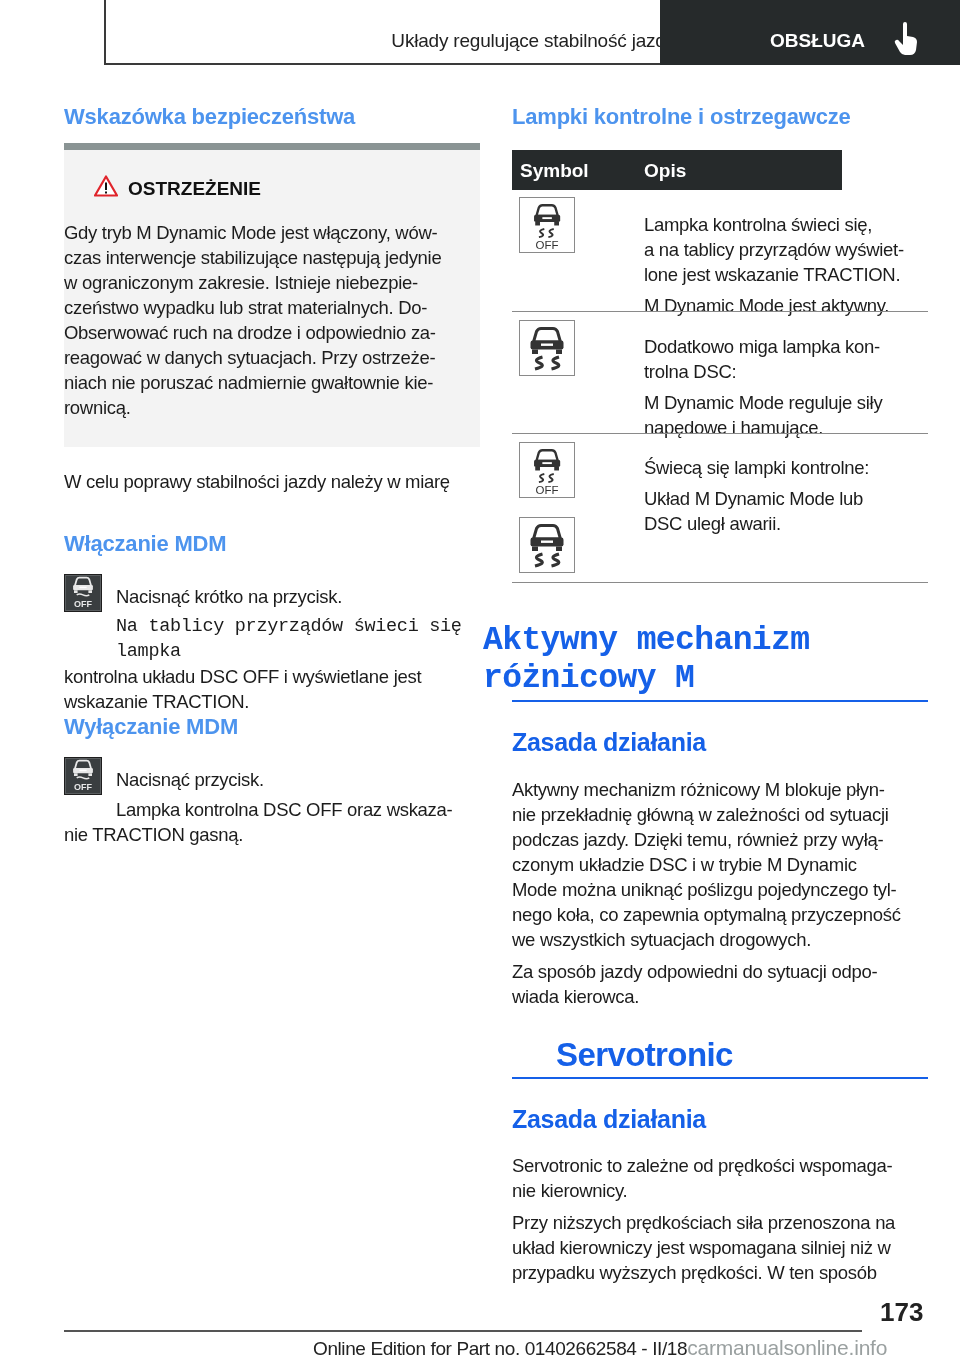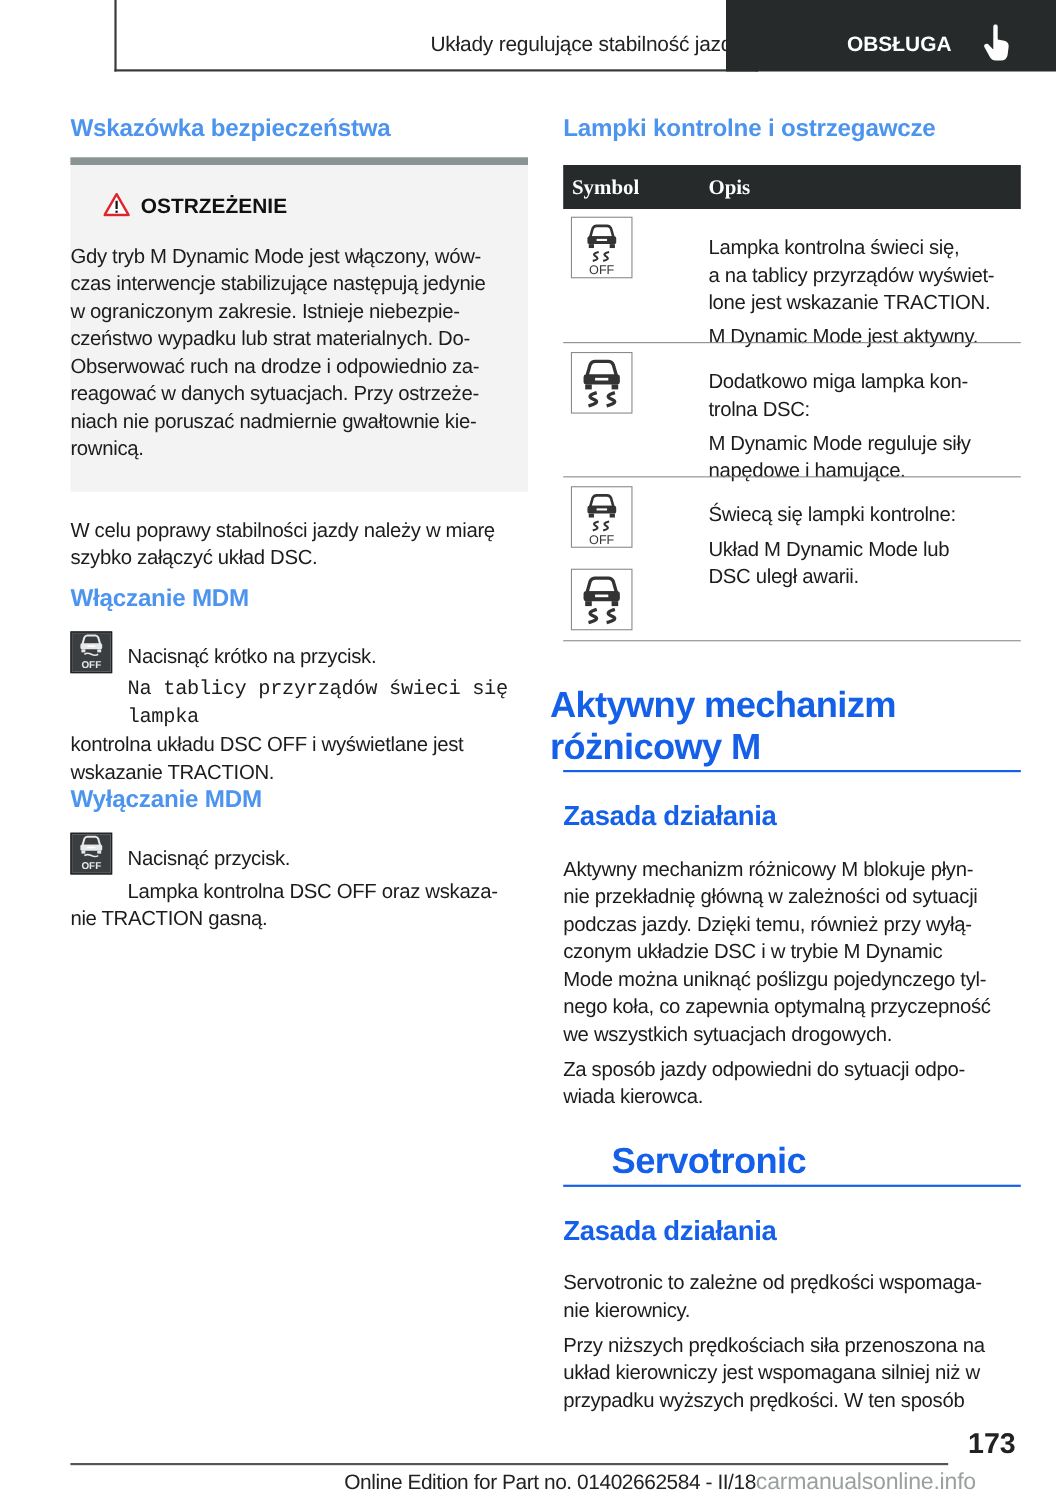--- a/index.html
+++ b/index.html
@@ -39,22 +39,22 @@
   .warn-icon { position: absolute; left: 0px; top: 22px; width: 24px; height: 22px; }
   .warn-text { position: absolute; left: 0px; top: 56px; width: 416px; }
 
   .btn-icon {
     position: absolute; width: 38px; height: 38px; background: #3a3e40;
     border: 1px solid #1e1e1e; box-shadow: inset 0 0 0 1px #5a5e60;
   }
 
   
   .tbl-head {
-    position: absolute; left: 512px; top: 150px; width: 416px; height: 40px; background: #262a2b;
-    color: #fff; font-weight: bold; font-size: 19px; font-family: Liberation Serif, serif;
+    position: absolute; left: 512px; top: 150px; width: 330px; height: 40px; background: #262a2b;
+    color: #fff; font-weight: bold; font-size: 19px;
   }
   .tbl-head .c1 { position: absolute; left: 8px; top: 10px; }
   .tbl-head .c2 { position: absolute; left: 132px; top: 10px; }
   .tbl-rule { position: absolute; left: 512px; width: 416px; height: 1px; background: #8a8a8a; }
   .sym {
     position: absolute; width: 56px; height: 56px; border: 1px solid #8a8a8a; background: #fff;
   }
 
   .footer-rule { position: absolute; left: 64px; top: 1330px; width: 798px; height: 2px; background: #555; }
   .page-num { position: absolute; left: 880px; top: 1297px; font-size: 26px; font-weight: bold; color: #222; }
@@ -106,21 +106,20 @@
     <div>czeństwo wypadku lub strat materialnych. Do-</div>
     <div>Obserwować ruch na drodze i odpowiednio za-</div>
     <div>reagować w danych sytuacjach. Przy ostrzeże-</div>
     <div>niach nie poruszać nadmiernie gwałtownie kie-</div>
     <div>rownicą.</div>
   </div>
 </div>
 
 <div class="p" style="position:absolute; left:64px; top:457px; width:416px;">
   <div>W celu poprawy stabilności jazdy należy w miarę</div>
-  <div>szybko załączyć układ DSC.</div>
 </div>
 
 <div class="h-sec" style="position:absolute; left:64px; top:531px;">Włączanie MDM</div>
 <div class="btn-icon" style="left:64px; top:574px;">
   <svg viewBox="0 0 32 40" width="36" height="36" style="color:#e8e8e8; display:block;">
     <use href="#car-glyph" transform="translate(0,-2)"></use>
     <path d="M9 22 Q12 20 16 22 Q20 24 23 22" fill="none" stroke="#e8e8e8" stroke-width="1.6"></path>
     <text x="16" y="36" text-anchor="middle" font-family="Liberation Sans, sans-serif" font-size="10" font-weight="bold" fill="#e8e8e8">OFF</text>
   </svg>
 </div>
@@ -196,21 +195,21 @@
     <use href="#skid-glyph"></use>
   </svg>
 </div>
 <div class="p" style="position:absolute; left:644px; top:443px; width:284px;">
   <div>Świecą się lampki kontrolne:</div>
   <div style="margin-top:6px;">Układ M Dynamic Mode lub</div>
   <div>DSC uległ awarii.</div>
 </div>
 <div class="tbl-rule" style="top:582px;"></div>
 
-<div class="h-big" style="position:absolute; left:500px; top:622px;">
+<div class="h-big" style="position:absolute; left:483px; top:622px;font-family:Liberation Mono, monospace;">
   <div>Aktywny mechanizm</div>
   <div>różnicowy M</div>
 </div>
 <div class="rule-blue" style="position:absolute; left:512px; top:700px; width:416px;"></div>
 <div class="h-sub" style="position:absolute; left:512px; top:728px;">Zasada działania</div>
 <div class="p" style="position:absolute; left:512px; top:765px; width:416px;">
   <div>Aktywny mechanizm różnicowy M blokuje płyn-</div>
   <div>nie przekładnię główną w zależności od sytuacji</div>
   <div>podczas jazdy. Dzięki temu, również przy wyłą-</div>
   <div>czonym układzie DSC i w trybie M Dynamic</div>

